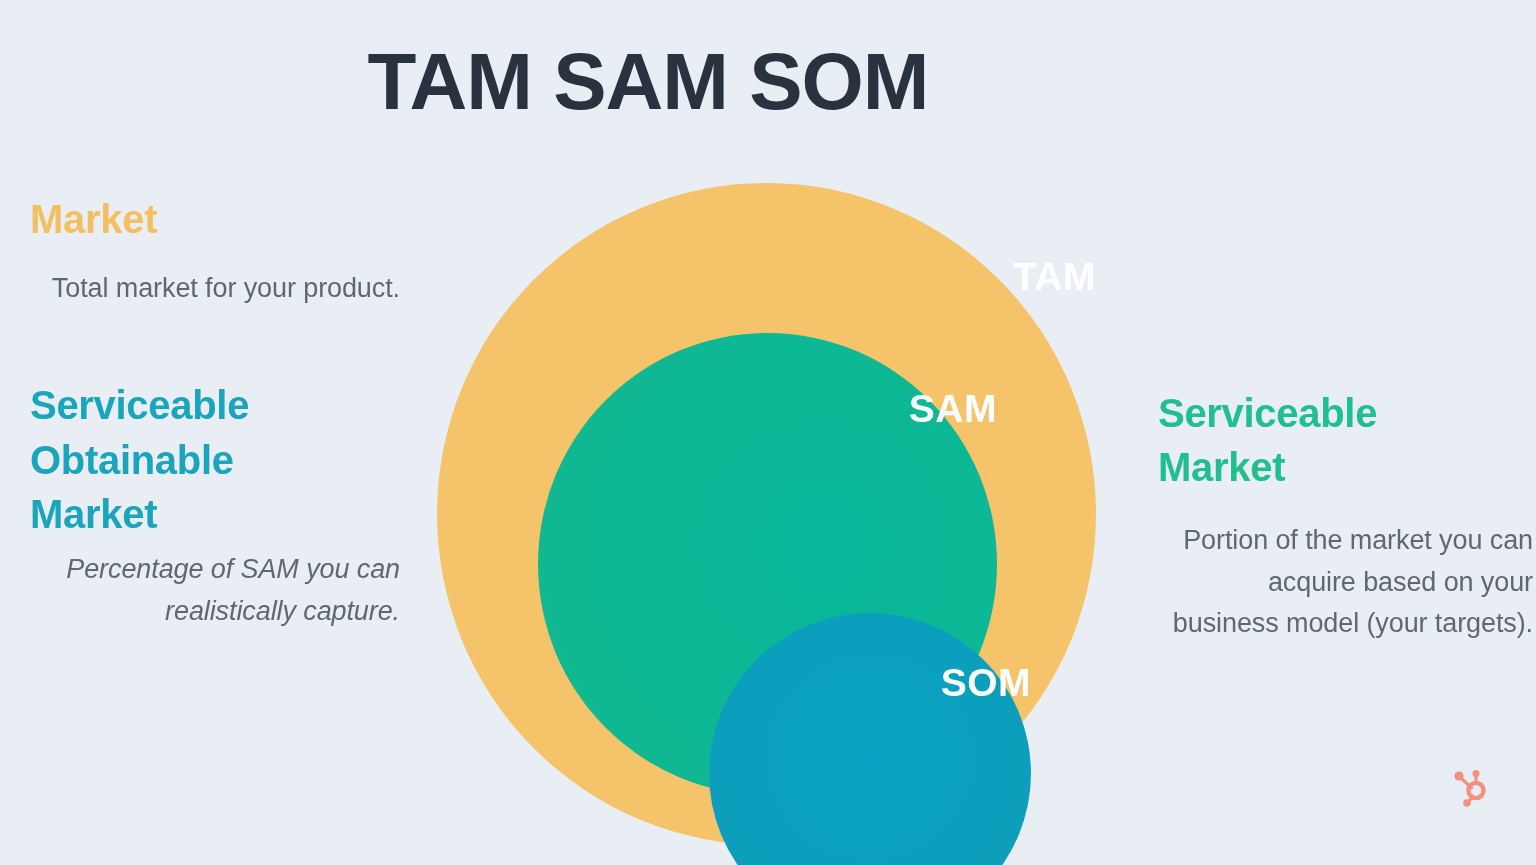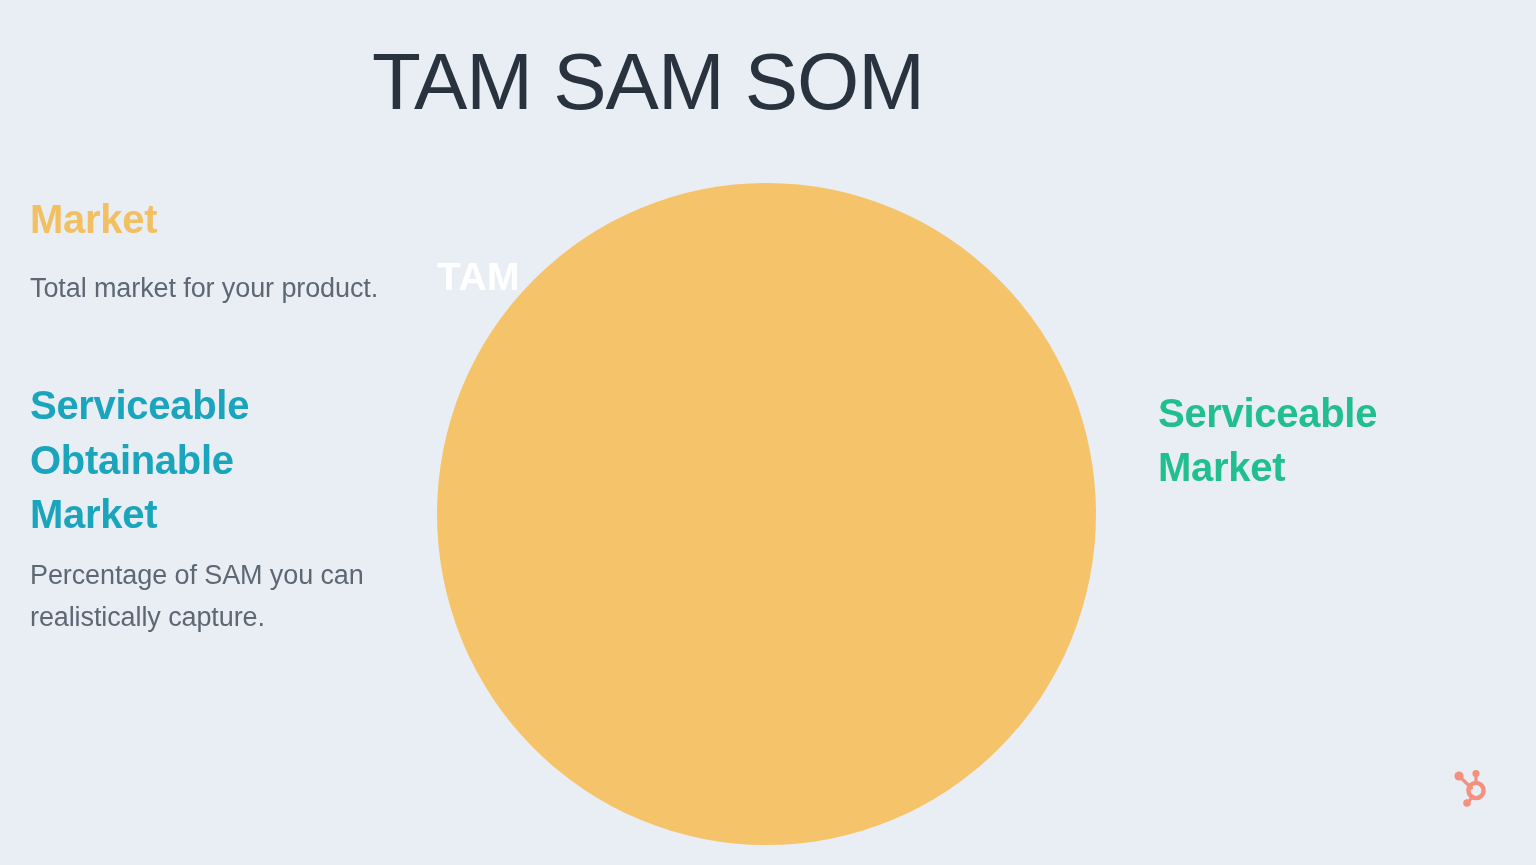--- a/index.html
+++ b/index.html
@@ -17,21 +17,21 @@
   }
 
   
   #page-title {
     position: absolute;
     top: 40px;
     left: 0;
     width: 1296px;
     text-align: center;
     font-size: 80px;
-    font-weight: 400;
+    font-weight: 700;
     letter-spacing: -1px;
     color: #28333f;
     line-height: 1.05;
     white-space: nowrap;
   }
 
   
   #venn {
     position: absolute;
     left: 437px;
@@ -67,21 +67,21 @@
     top: 280px;
     width: 322px;
     height: 321px;
     background: #0d9fbe;
     background: radial-gradient(circle at 50% 45%, #0aa2c2 0%, #0b9fbd 60%, #139bb4 100%);
   }
 
   .circle-label {
     position: absolute;
     width: 100%;
-    text-align: left;
+    text-align: right;
     color: #ffffff;
     font-weight: 600;
     letter-spacing: 0.5px;
     white-space: nowrap;
   }
 
   #label-tam { top: 72px;  font-size: 39px; }
   #label-sam { top: 54px;  font-size: 39px; }
   #label-som { top: 48px;  font-size: 39px; }
 
@@ -101,29 +101,30 @@
     line-height: 1.36;
     letter-spacing: -0.3px;
   }
 
   .block-body {
     font-size: 27px;
     font-weight: 400;
     line-height: 1.55;
     color: #5d6874;
     letter-spacing: -0.1px;
+    text-align: right;
   }
 
   .heading-tam { color: #f2c063; }
   .heading-som { color: #1aa5bd; }
   .heading-sam { color: #21bf8e; }
 
   #block-tam .block-body { margin-top: 22px; }
   #block-som { margin-top: 68px; }
-  #block-som .block-body { margin-top: 14px; }
+  #block-som .block-body { margin-top: 8px; font-style: italic; }
   #block-sam .block-body { margin-top: 25px; }
 
   
   #brand-logo {
     position: absolute;
     left: 1446px;
     top: 762px;
     width: 48px;
     height: 48px;
   }
@@ -131,20 +132,27 @@
 </head>
 <body>
 
 <div id="page-title">TAM SAM SOM</div>
 
 <div id="venn">
 
   <div id="circle-tam" class="circle">
     <div id="label-tam" class="circle-label">TAM</div>
 
+    <div id="circle-sam" class="circle">
+      <div id="label-sam" class="circle-label">SAM</div>
+
+      <div id="circle-som" class="circle">
+        <div id="label-som" class="circle-label">SOM</div>
+      </div>
+    </div>
   </div>
 
 </div>
 
 <div id="col-left" class="side-col">
 
   <div class="block" id="block-tam">
     <div class="block-heading heading-tam">
       <div>Market</div>
     </div>
@@ -162,20 +170,21 @@
 
 </div>
 
 <div id="col-right" class="side-col">
 
   <div class="block" id="block-sam">
     <div class="block-heading heading-sam">
       <div>Serviceable</div>
       <div>Market</div>
     </div>
+    <div class="block-body">Portion of the market you can acquire based on your business model (your targets).</div>
   </div>
 
 </div>
 
 <div id="brand-logo">
   <svg width="48" height="48" viewBox="0 0 48 48" xmlns="http://www.w3.org/2000/svg">
     <g fill="none" stroke="#f5907e" stroke-width="3.2" stroke-linecap="round">
       <line x1="14.5" y1="15.5" x2="25.5" y2="26"></line>
       <line x1="30" y1="14" x2="30" y2="21"></line>
       <line x1="23" y1="39.5" x2="26.5" y2="34"></line>

